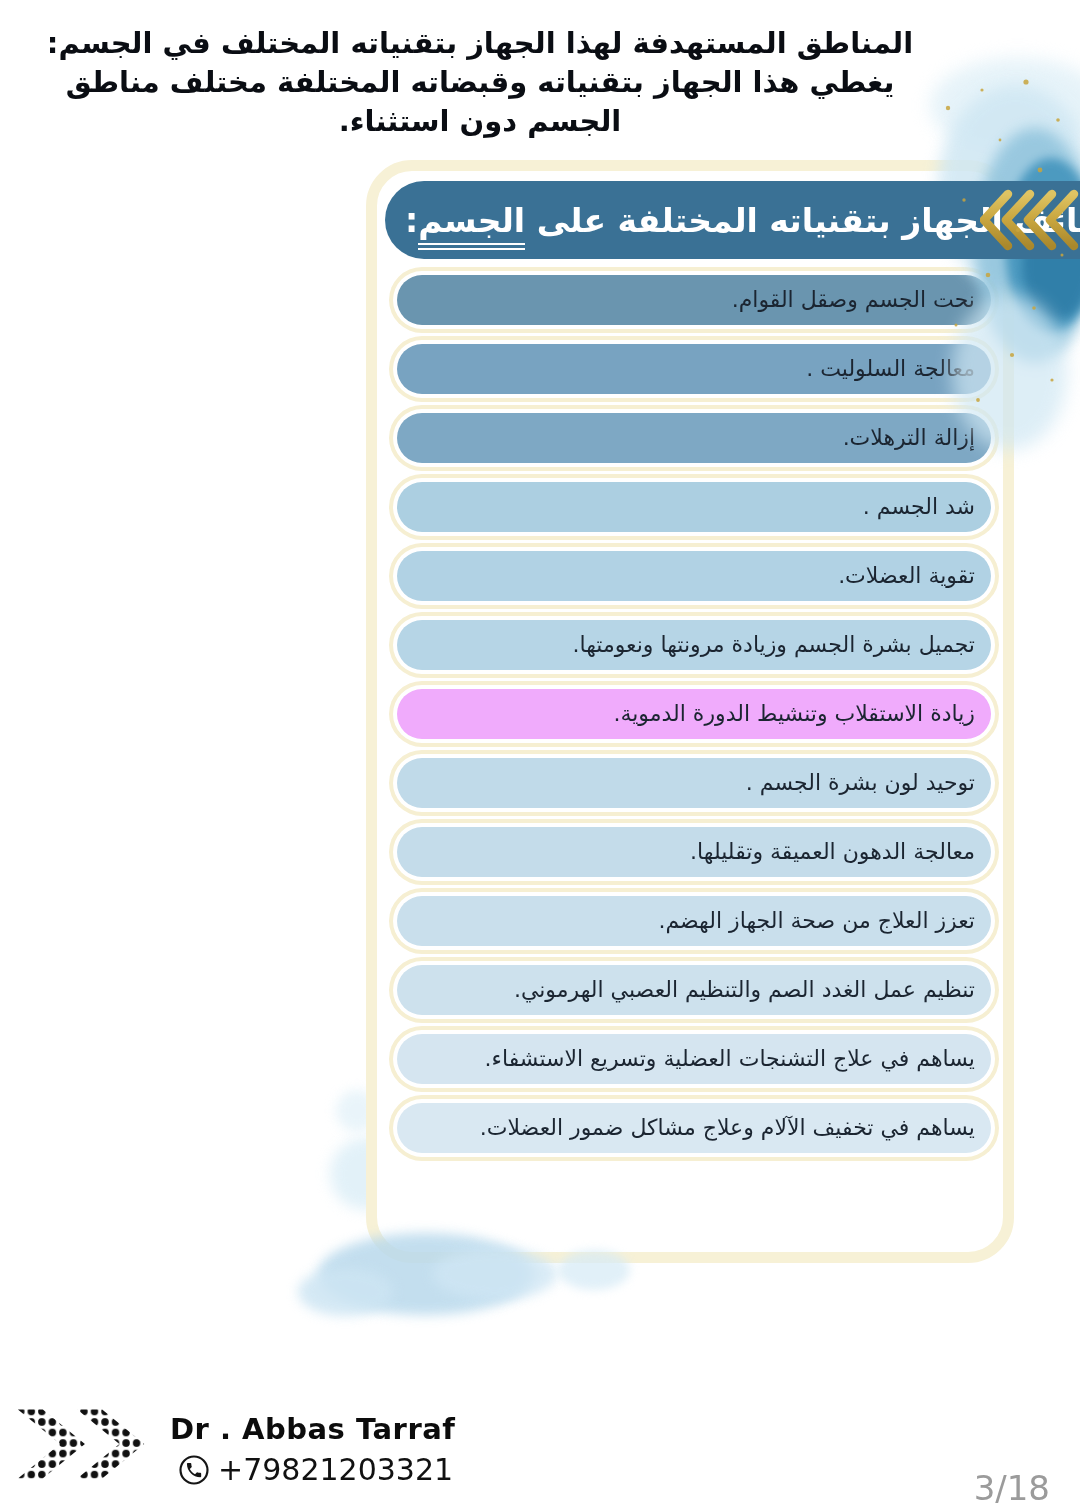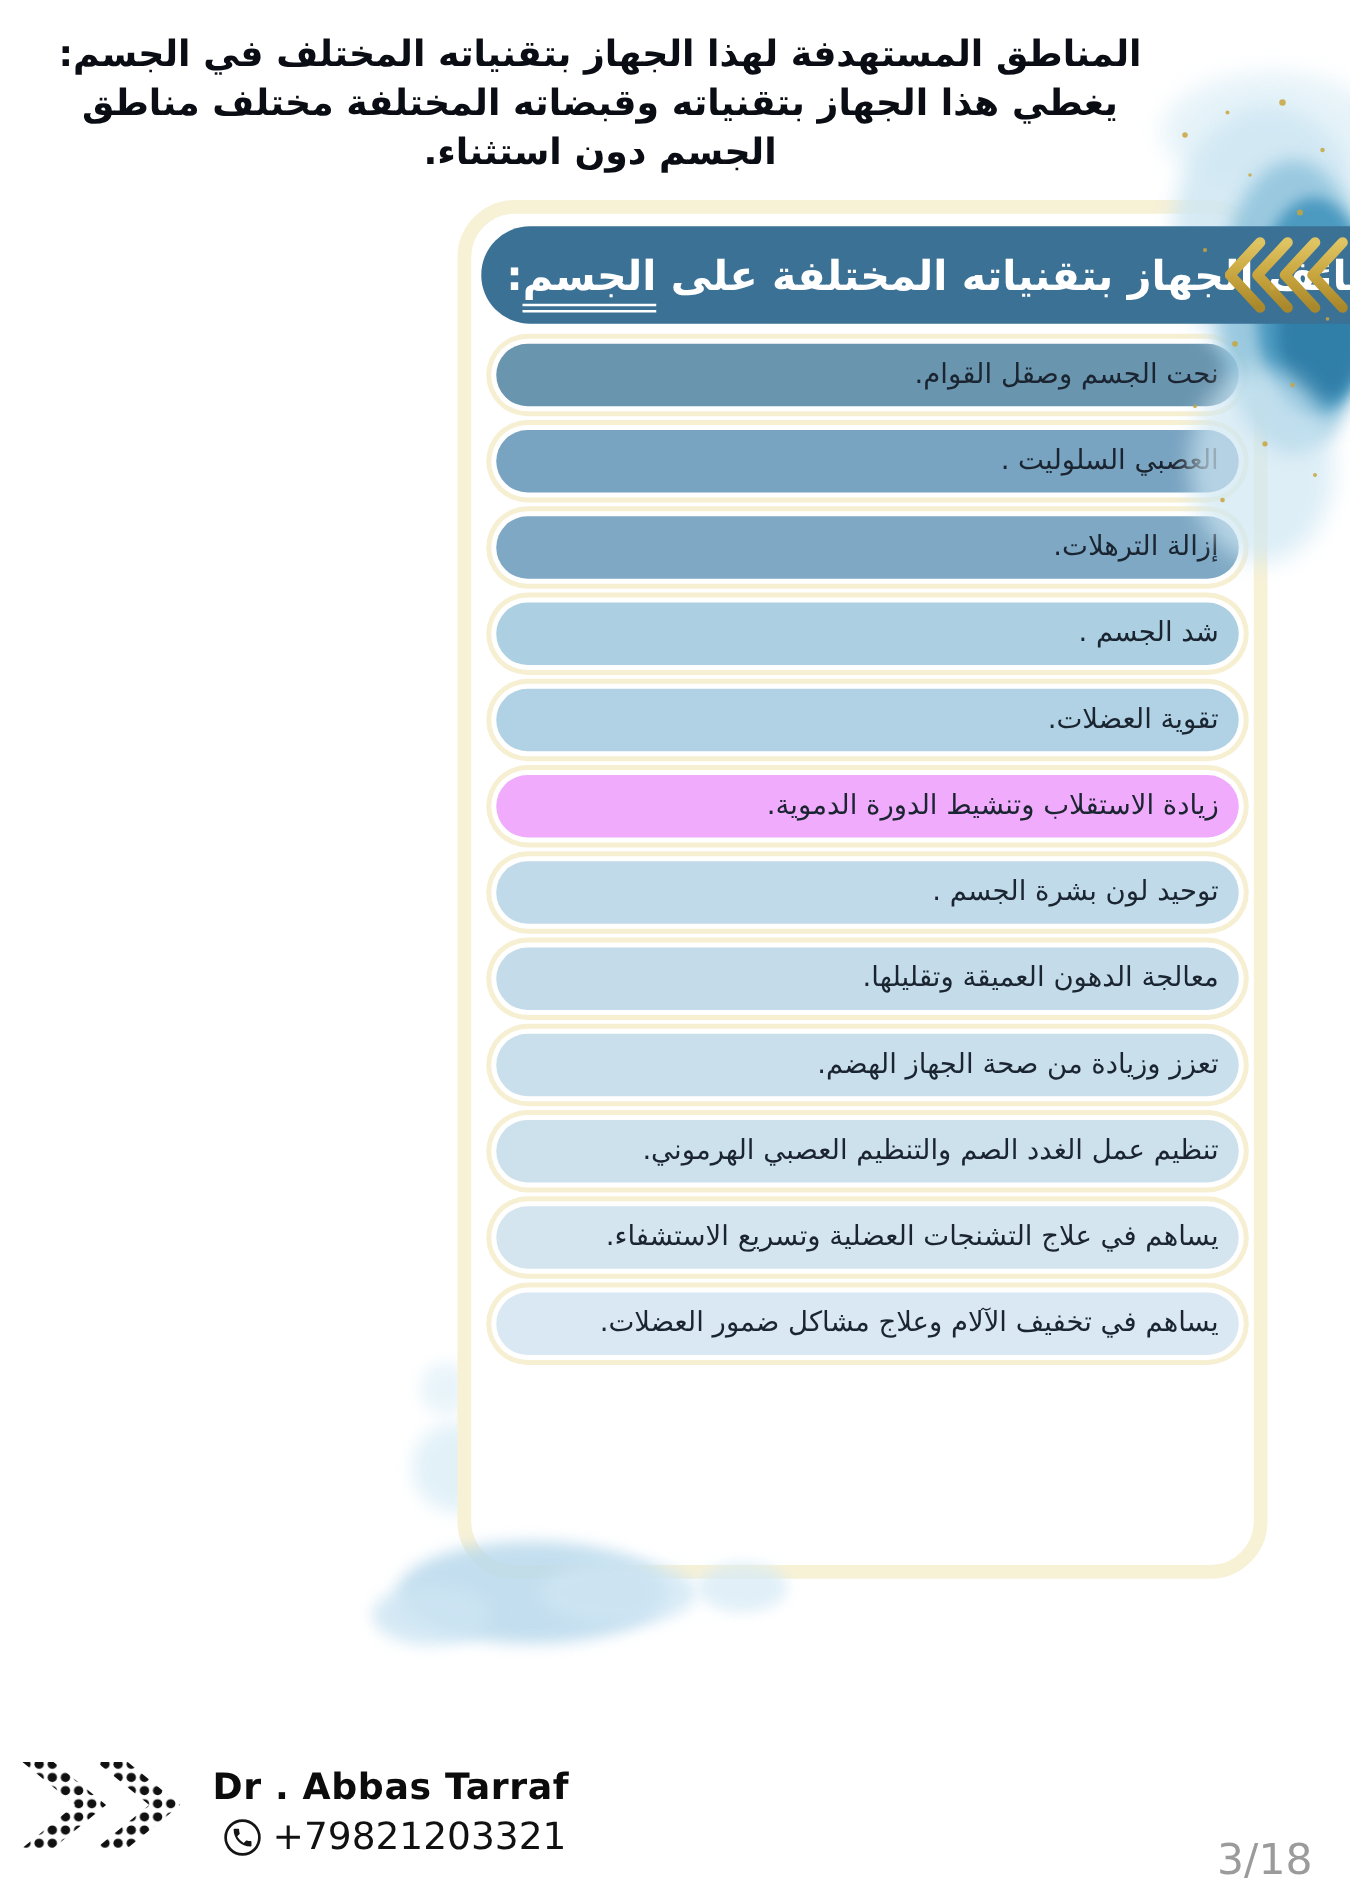--- a/index.html
+++ b/index.html
@@ -138,50 +138,53 @@
       <circle cx="48" cy="340" r="1.9"></circle>
   </g>
 </svg>
 
 <div class="items">
   <div class="pill" style="background: rgb(106, 149, 175);">
     <span class="pill-label">نحت الجسم وصقل القوام.</span>
   </div>
 
   <div class="pill" style="background: rgb(120, 163, 193);">
-    <span class="pill-label">العصبي السلوليت .</span>
+    <span class="pill-label">معالجة السلوليت .</span>
   </div>
 
   <div class="pill" style="background: rgb(126, 168, 196);">
     <span class="pill-label">إزالة الترهلات.</span>
   </div>
 
   <div class="pill" style="background: rgb(172, 207, 225);">
     <span class="pill-label">شد الجسم .</span>
   </div>
 
   <div class="pill" style="background: rgb(177, 210, 228);">
     <span class="pill-label">تقوية العضلات.</span>
   </div>
 
+  <div class="pill" style="background: rgb(182, 213, 230);">
+    <span class="pill-label">تجميل بشرة الجسم وزيادة مرونتها ونعومتها.</span>
+  </div>
 
   <div class="pill" style="background: #f0abfc;">
     <span class="pill-label">زيادة الاستقلاب وتنشيط الدورة الدموية.</span>
   </div>
 
   <div class="pill" style="background: rgb(192, 218, 233);">
     <span class="pill-label">توحيد لون بشرة الجسم .</span>
   </div>
 
   <div class="pill" style="background: rgb(196, 220, 234); align-items: flex-end;">
     <span class="pill-label">معالجة الدهون العميقة وتقليلها.</span>
   </div>
 
   <div class="pill" style="background: rgb(201, 223, 236);">
-    <span class="pill-label">تعزز وزيادة من صحة الجهاز الهضم.</span>
+    <span class="pill-label">تعزز العلاج من صحة الجهاز الهضم.</span>
   </div>
 
   <div class="pill" style="background: rgb(205, 225, 237);">
     <span class="pill-label">تنظيم عمل الغدد الصم والتنظيم العصبي الهرموني.</span>
   </div>
 
 
   <div class="pill" style="background: rgb(213, 229, 240);">
     <span class="pill-label">يساهم في علاج التشنجات العضلية وتسريع الاستشفاء.</span>
   </div>

